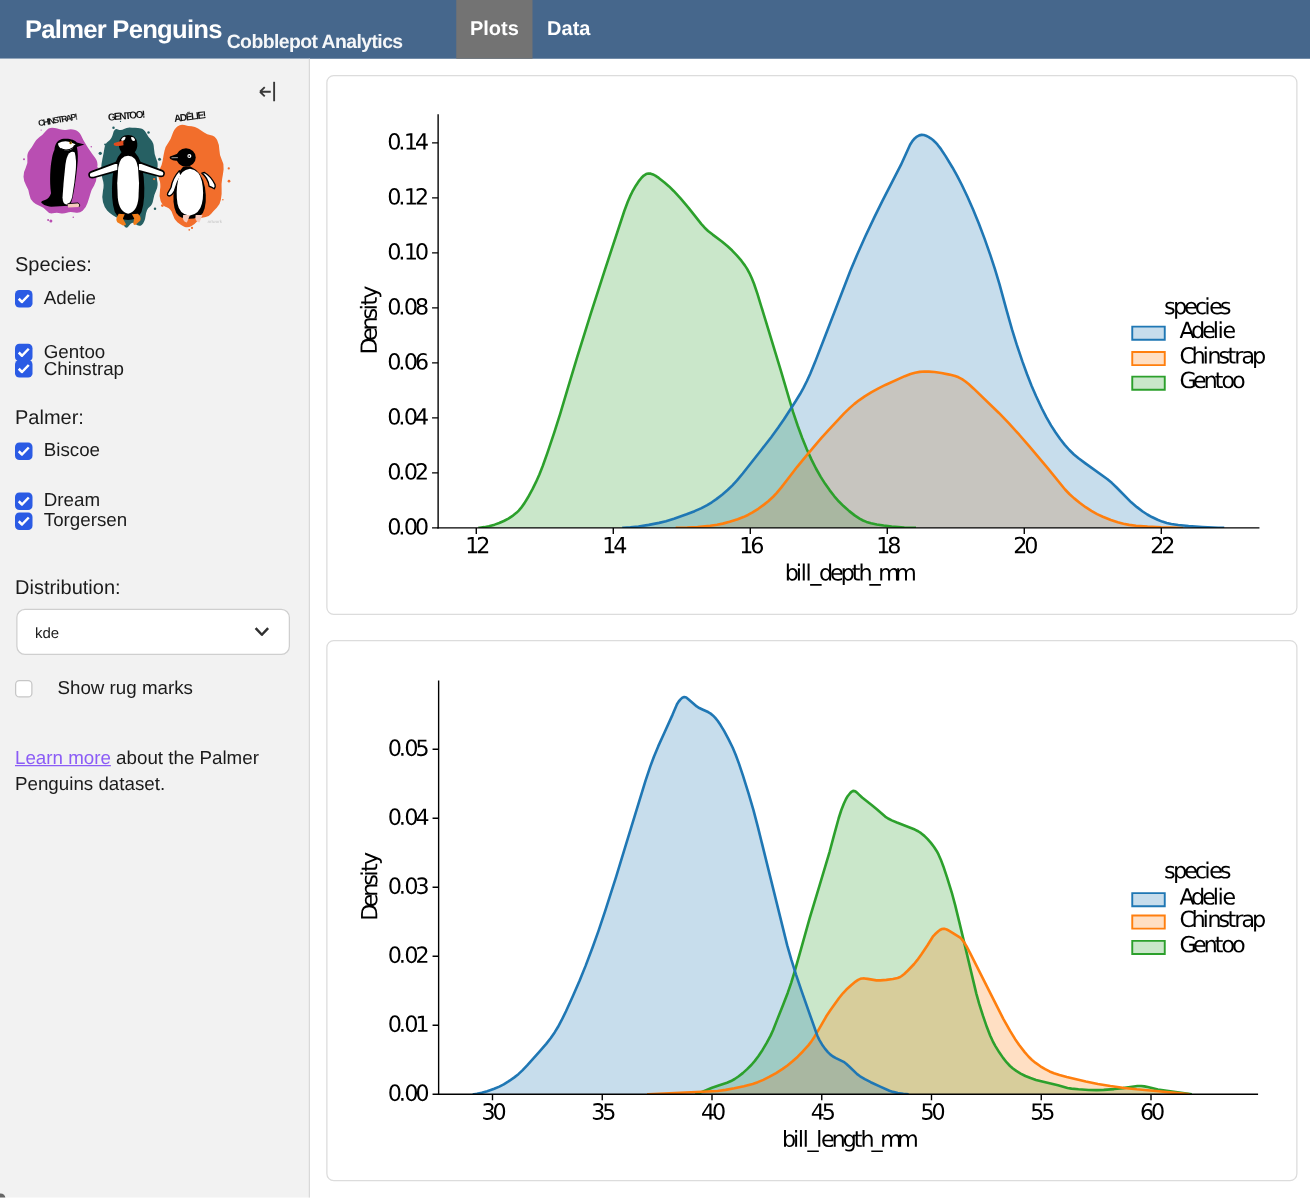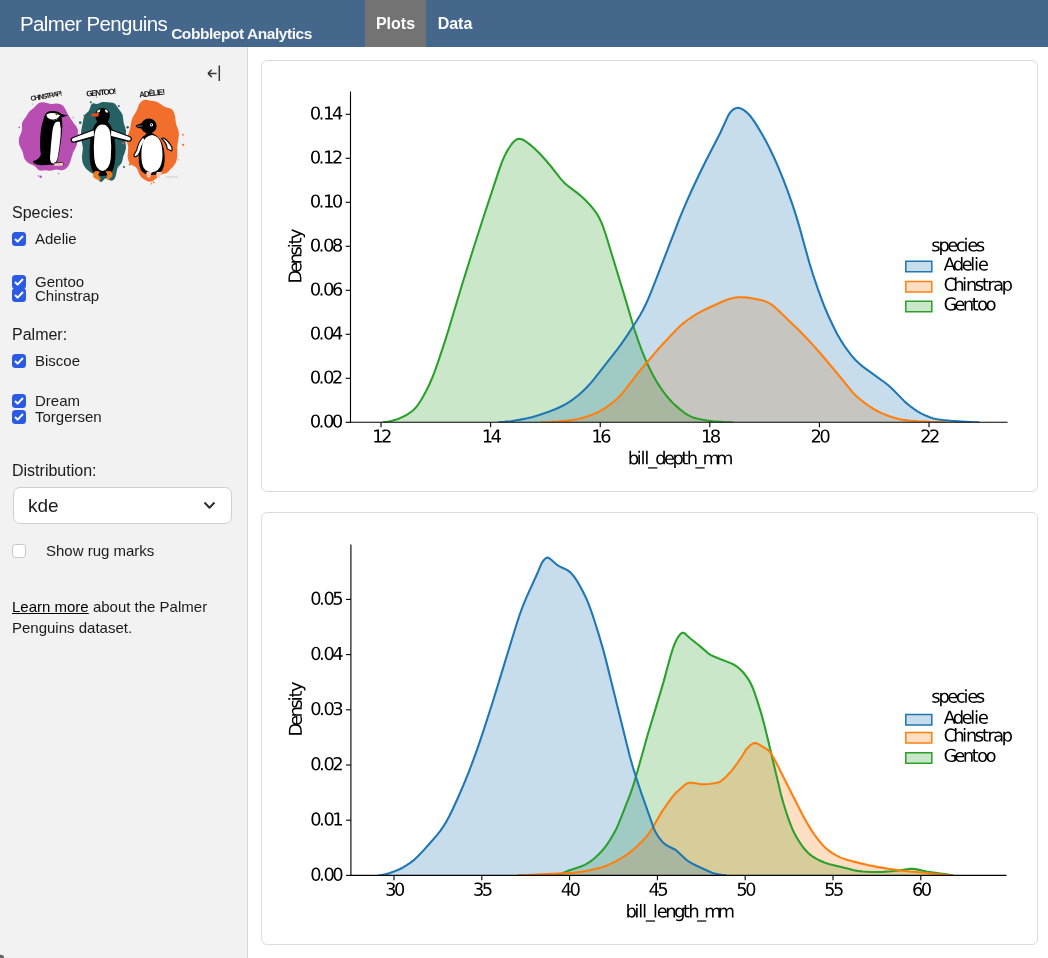--- a/index.html
+++ b/index.html
@@ -1,30 +1,30 @@
 <!DOCTYPE html>
 <html><head><meta charset="utf-8">
 <style>
 html,body{margin:0;padding:0;width:1048px;height:958px;background:#fff;overflow:hidden;
 font-family:"Liberation Sans",sans-serif;-webkit-font-smoothing:antialiased}
 .navbar{position:absolute;left:0;top:0;width:1048px;height:47px;background:#46678c;}
 .brand{position:absolute;left:20px;top:0;height:47px;display:flex;align-items:center;color:#fff}
-.brand b{font-size:20.5px;font-weight:400;letter-spacing:-0.6px}
+.brand b{font-size:20.5px;font-weight:700;letter-spacing:-0.6px}
 .brand span{font-size:15.5px;font-weight:700;color:rgba(255,255,255,.95);margin-left:4px;letter-spacing:-0.45px;margin-top:21px}
 .tab{position:absolute;top:0;height:47px;display:flex;align-items:center;justify-content:center;
 color:#fff;font-size:16px;font-weight:700}
 .tab.active{background:#737373}
 .sidebar{position:absolute;left:0;top:47px;width:248px;height:911px;background:#f2f2f2;border-right:1px solid #d9d9d9;box-sizing:border-box}
 .sb-label{position:absolute;left:12px;font-size:16px;color:#1b1b1b}
 .cbrow{position:absolute;left:12px;display:flex;align-items:center}
 .cbrow .box{width:14px;height:14px;border-radius:3.5px;background:#2b5be4;position:relative;flex:none}
 .cbrow .box svg{position:absolute;left:2px;top:3px}
 .cbrow .lbl{margin-left:9px;font-size:15px;color:#1b1b1b}
 .card{position:absolute;left:261px;width:777px;background:#fff;border:1px solid #dcdcdc;border-radius:6px;box-sizing:border-box}
-a.lm{color:#000000;text-decoration:underline}
+a.lm{color:#8b5cf6;text-decoration:underline}
 </style></head>
 <body>
 <div class="navbar">
  <div class="tab active" style="left:365px;width:61px">Plots</div>
  <div class="tab" style="left:426px;width:58px">Data</div>
  <div class="brand">
       <b>Palmer Penguins</b>
       <span>Cobblepot Analytics</span>
     </div>
 </div>
@@ -153,21 +153,21 @@
  <div class="cbrow" style="top:361px">
       <div class="box">
         <svg width="10" height="8" viewBox="0 0 10 8">
           <path d="M1 4 l2.6 2.6 L9 1" stroke="#fff" stroke-width="2" fill="none" stroke-linecap="round" stroke-linejoin="round"></path>
         </svg>
       </div>
       <div class="lbl">Torgersen</div>
     </div>
  <div class="sb-label" style="top:415px">Distribution:</div>
  <div style="position:absolute;left:13px;top:440px;width:219px;height:37px;background:#fff;border:1px solid #cfcfcf;border-radius:7px;box-sizing:border-box">
-   <div style="position:absolute;left:14px;top:0;height:35px;display:flex;align-items:center;font-size:19px;color:#1b1b1b">kde</div>
+   <div style="position:absolute;left:14px;top:0;height:35px;display:flex;align-items:center;font-size:12px;color:#1b1b1b">kde</div>
    <svg style="position:absolute;right:15px;top:13px" width="13" height="9" viewBox="0 0 13 9">
         <path d="M1.5 1.5 L6.5 6.8 L11.5 1.5" stroke="#303030" stroke-width="2" fill="none" stroke-linecap="round" stroke-linejoin="round"></path>
       </svg>
  </div>
  <div class="cbrow" style="top:495px">
       <div class="box" style="background:#fff;border:1px solid #c6c6c6;box-sizing:border-box"></div>
       <div class="lbl" style="margin-left:20px">Show rug marks</div>
     </div>
  <div class="sb-label" style="top:549px;width:210px;line-height:21px;font-size:15px"><a class="lm">Learn more</a> about the Palmer Penguins dataset.</div>
 </div>

